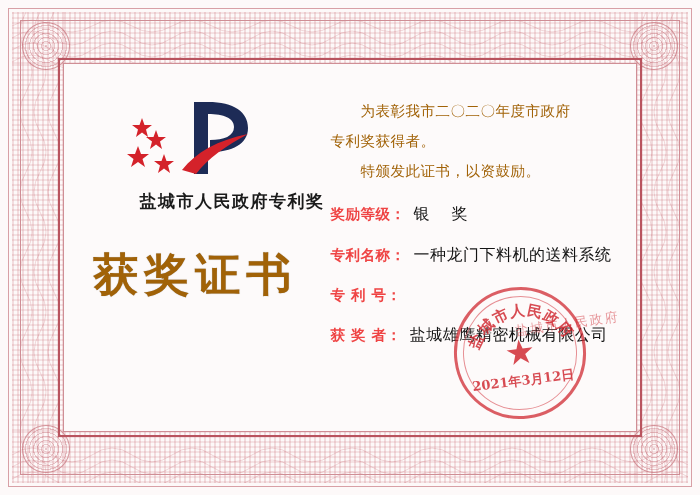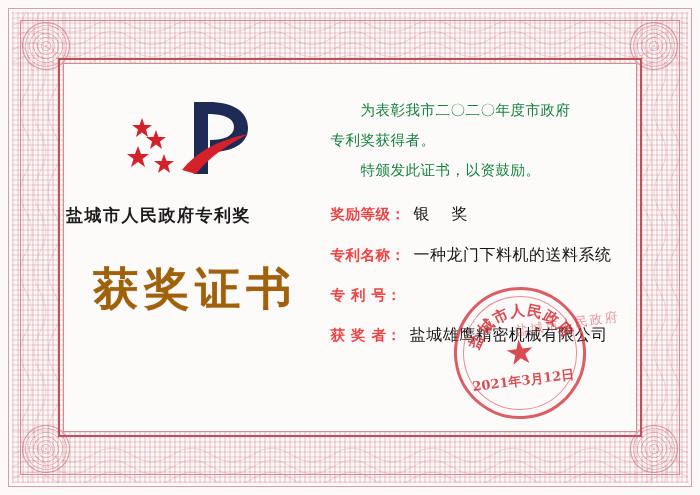--- a/index.html
+++ b/index.html
@@ -118,45 +118,45 @@
 
   
   .logo-wrap {
     position: relative;
     height: 92px;
     margin-left: 56px;
   }
   .logo-svg { display: block; }
 
   .org-line {
-    text-align: left;
+    text-align: right;
     color: #1b1b1b;
     font-size: 17px;
     letter-spacing: 1.5px;
     font-family: "DejaVu Serif", serif;
     font-weight: 600;
-    margin-top: 18px;
+    margin-top: 4px;
   }
   .cert-title {
     text-align: center;
     margin-top: 32px;
     font-size: 45px;
     letter-spacing: 6px;
     color: #a16207;
     font-family: "DejaVu Serif", serif;
     font-weight: 700;
     text-shadow: 0 0 1px rgba(0,0,0,0.35);
   }
 
   
   .intro {
     font-size: 14.5px;
     line-height: 30px;
-    color: #15803d;
-    font-family: Liberation Mono, monospace;
+    color: #a16207;
+    font-family: Liberation Serif, serif;
     letter-spacing: 0.5px;
   }
   .intro .indent { text-indent: 30px; display: block; }
 
   .fields {
     margin-top: 18px;
   }
   .field-row {
     display: flex;
     align-items: baseline;

